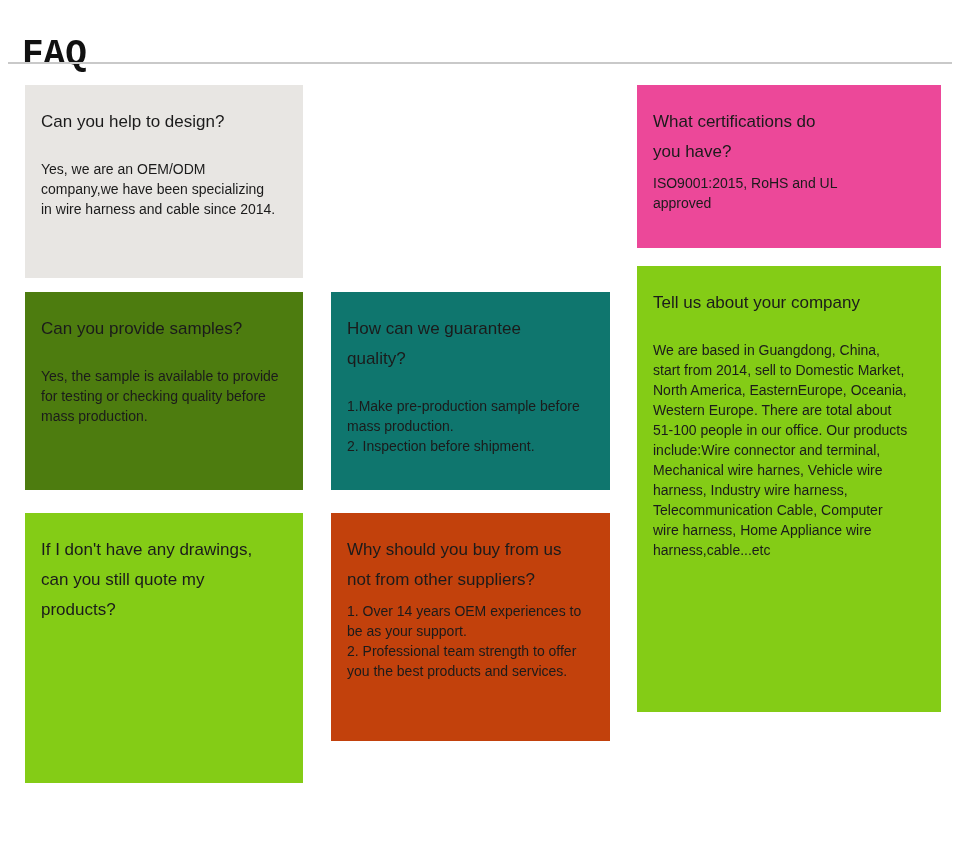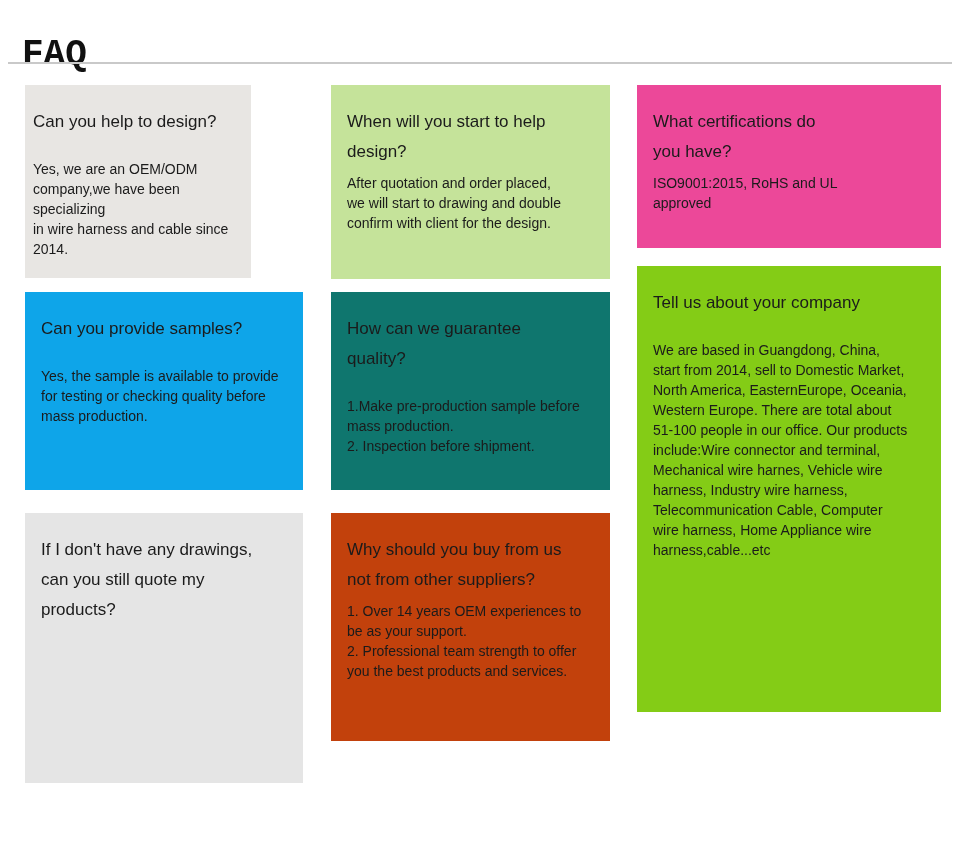--- a/index.html
+++ b/index.html
@@ -58,21 +58,21 @@
     font-size: 14px;
     line-height: 20px;
     color: #1b1b1b;
     margin: 0;
     white-space: pre-line;
   }
   .gap-lg { height: 22px; }
   .gap-sm { height: 6px; }
 
   
-  #card-design        { left: 25px;  top: 85px;  width: 226px; height: 193px; padding-left: 8px; }
+  #card-design        { left: 25px;  top: 85px;  width: 278px; height: 193px; }
   #card-start-design  { left: 331px; top: 85px;  width: 279px; height: 194px; }
   #card-certs         { left: 637px; top: 85px;  width: 304px; height: 163px; }
 
   #card-samples       { left: 25px;  top: 292px; width: 278px; height: 198px; }
   #card-quality       { left: 331px; top: 292px; width: 279px; height: 198px; }
   #card-company       { left: 637px; top: 266px; width: 304px; height: 446px; }
 
   #card-drawings      { left: 25px;  top: 513px; width: 278px; height: 270px; }
   #card-why-us        { left: 331px; top: 513px; width: 279px; height: 228px; }
 </style>
@@ -85,38 +85,30 @@
   <div class="title-rule"></div>
 
   <div class="faq-card" id="card-design" style="background: rgb(232, 230, 227);">
     <p class="q-text">Can you help to design?</p>
     <div class="gap-lg"></div>
     <p class="a-text">Yes, we are an OEM/ODM
 company,we have been specializing
 in wire harness and cable since 2014.</p>
   </div>
 
-  <div class="faq-card" id="card-start-design" style="background: rgb(197, 227, 154);">
-    <p class="q-text">When will you start to help
-design?</p>
-    <div class="gap-sm"></div>
-    <p class="a-text">After quotation and order placed,
-we will start to drawing and double
-confirm with client for the design.</p>
-  </div>
 
   <div class="faq-card" id="card-certs" style="background: #ec4899;">
     <p class="q-text">What certifications do
 you have?</p>
     <div class="gap-sm"></div>
     <p class="a-text">ISO9001:2015, RoHS and UL
 approved</p>
   </div>
 
-  <div class="faq-card" id="card-samples" style="background: #0ea5e9;">
+  <div class="faq-card" id="card-samples" style="background: #4d7c0f;">
     <p class="q-text">Can you provide samples?</p>
     <div class="gap-lg"></div>
     <p class="a-text">Yes, the sample is available to provide
 for testing or checking quality before
 mass production.</p>
   </div>
 
   <div class="faq-card" id="card-quality" style="background: #0f766e;">
     <p class="q-text">How can we guarantee
 quality?</p>
@@ -135,21 +127,21 @@
 Western Europe. There are total about
 51-100 people in our office. Our products
 include:Wire connector and terminal,
 Mechanical wire harnes, Vehicle wire
 harness, Industry wire harness,
 Telecommunication Cable, Computer
 wire harness, Home Appliance wire
 harness,cable...etc</p>
   </div>
 
-  <div class="faq-card" id="card-drawings" style="background: #e5e5e5;">
+  <div class="faq-card" id="card-drawings" style="background: #84cc16;">
     <p class="q-text">If I don't have any drawings,
 can you still quote my
 products?</p>
     <div class="gap-sm"></div>
   </div>
 
   <div class="faq-card" id="card-why-us" style="background: #c2410c;">
     <p class="q-text">Why should you buy from us
 not from other suppliers?</p>
     <div class="gap-sm"></div>

